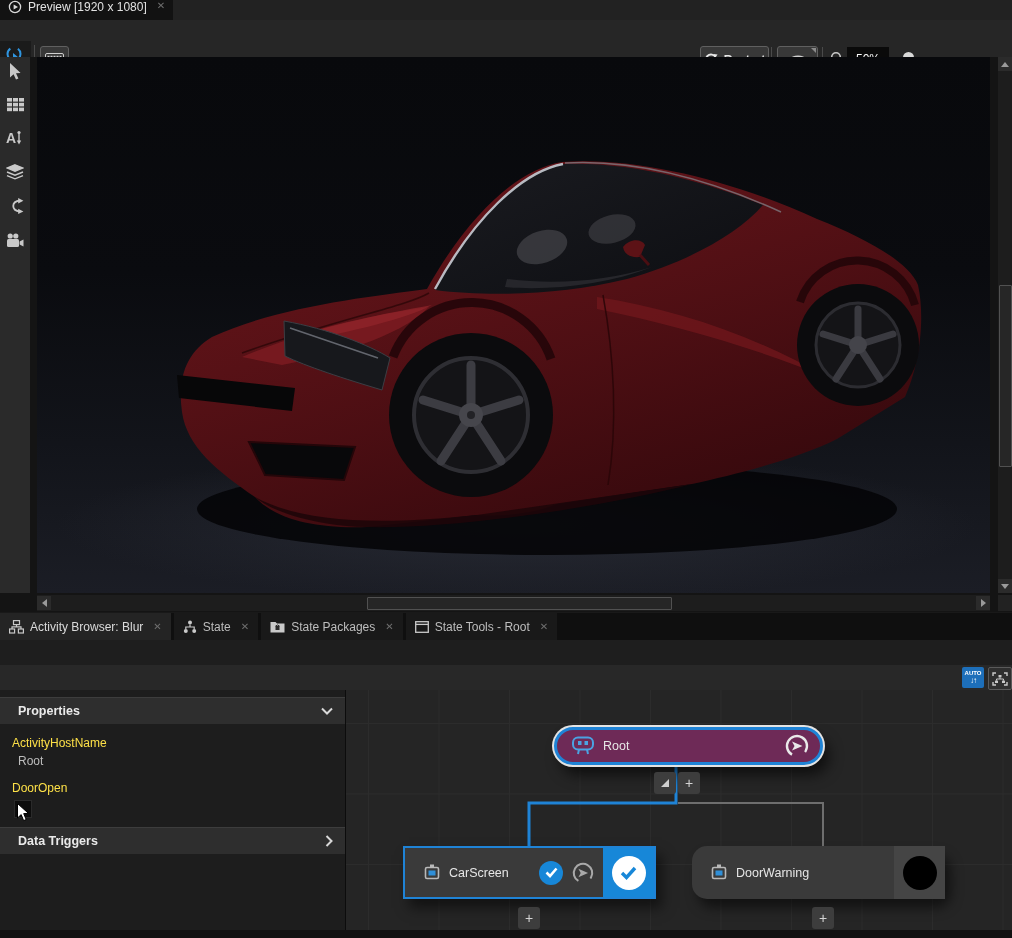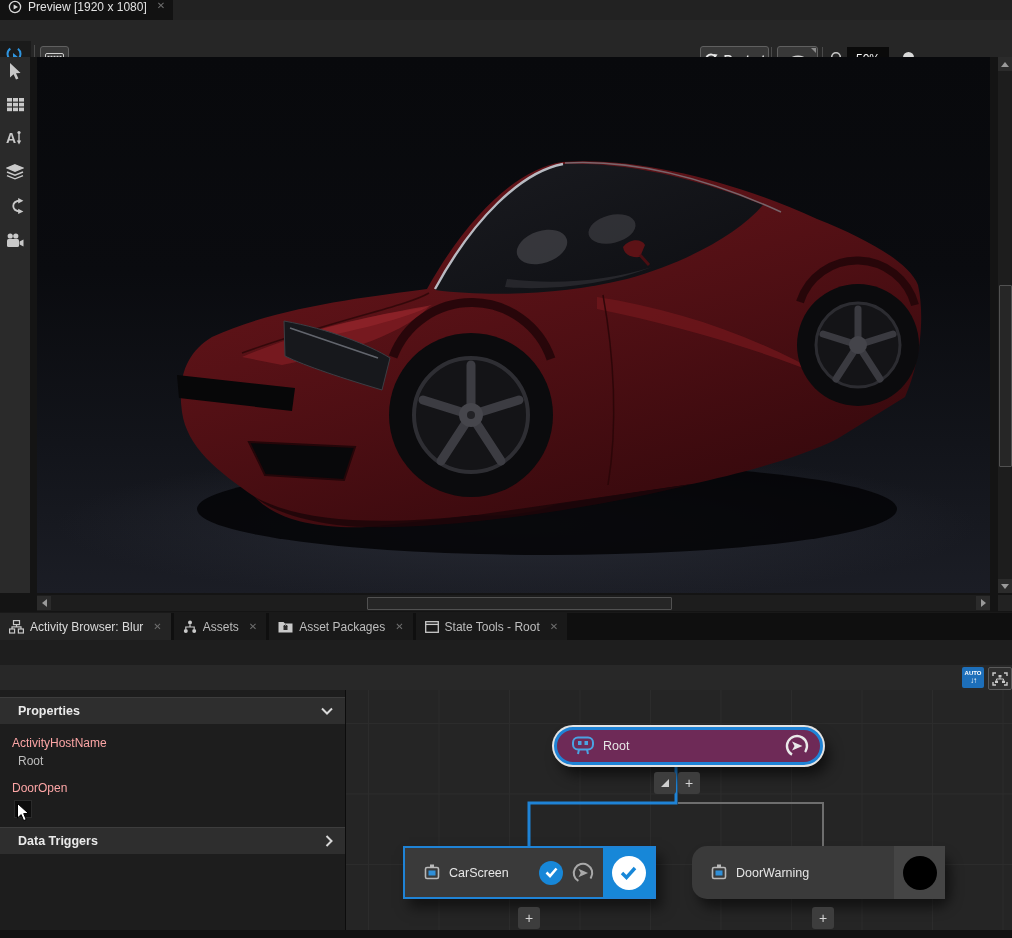--- a/index.html
+++ b/index.html
@@ -58,21 +58,21 @@
   .auto-txt{font-size:6px;font-weight:bold;line-height:6px;}
   .auto-arrows{font-size:8px;line-height:9px;letter-spacing:-1px;}
   .fit-btn{position:absolute;left:988px;top:2px;width:22px;height:21px;background:#2f2f2f;border:1px solid #5a5a5a;border-radius:2px;
            display:flex;align-items:center;justify-content:center;}
 
   
   .props{left:0;top:690px;width:345px;height:240px;background:#1d1d1d;border-right:1px solid #0c0c0c;}
   .phead{position:absolute;left:0;width:345px;height:27px;background:#2e2e2e;border-top:1px solid #3d3d3d;
          display:flex;align-items:center;justify-content:space-between;padding:0 12px 0 18px;box-sizing:border-box;
          font-weight:bold;color:#eaeaea;font-size:12.5px;}
-  .plabel{position:absolute;left:12px;color:#fca5a5;}
+  .plabel{position:absolute;left:12px;color:#fde047;}
   .pvalue{position:absolute;left:18px;color:#bdbdbd;}
   .checkbox{position:absolute;left:14px;top:110px;width:16px;height:16px;background:#0c0c0c;border:1px solid #2a2a2a;}
 
   
   .graph{left:346px;top:690px;width:666px;height:240px;background:#252525;
      background-image:linear-gradient(to right,#2c2c2c 1px,transparent 1px),
                       linear-gradient(to bottom,#2c2c2c 1px,transparent 1px);
      background-size:70.5px 70.5px;background-position:22px 33px;}
   .wires{position:absolute;left:0;top:0;pointer-events:none;}
   .root-node{position:absolute;left:208px;top:37px;width:239px;height:32px;background:#6e2a57;
@@ -345,30 +345,30 @@
     </div>
     <div class="btab">
       <svg width="14" height="14" viewBox="0 0 14 14">
         <g fill="#c9c9c9">
           <circle cx="7" cy="2.5" r="2"></circle>
           <circle cx="2.8" cy="11" r="2"></circle>
           <circle cx="11.2" cy="11" r="2"></circle>
         </g>
         <path d="M7,4.5 V7 M2.8,9 V7 H11.2 V9" fill="none" stroke="#c9c9c9" stroke-width="1.2"></path>
       </svg>
-      <span>Assets</span>
+      <span>State</span>
       <span class="tab-close">✕</span>
     </div>
     <div class="btab">
       <svg width="15" height="13" viewBox="0 0 15 13">
         <path d="M0.5,2 L5.5,2 L7,3.6 L14.5,3.6 L14.5,12.5 L0.5,12.5 Z" fill="#c9c9c9"></path>
         <rect x="5.5" y="6" width="4" height="4" fill="#2a2a2a"></rect>
         <path d="M5.5,6 L7.5,5 L9.5,6" fill="none" stroke="#2a2a2a" stroke-width="1"></path>
       </svg>
-      <span>Asset Packages</span>
+      <span>State Packages</span>
       <span class="tab-close">✕</span>
     </div>
     <div class="btab">
       <svg width="14" height="12" viewBox="0 0 14 12">
         <rect x="0.7" y="0.7" width="12.6" height="10.6" fill="none" stroke="#c9c9c9" stroke-width="1.3"></rect>
         <line x1="0.7" y1="3.4" x2="13.3" y2="3.4" stroke="#c9c9c9" stroke-width="1.3"></line>
       </svg>
       <span>State Tools - Root</span>
       <span class="tab-close">✕</span>
     </div>

